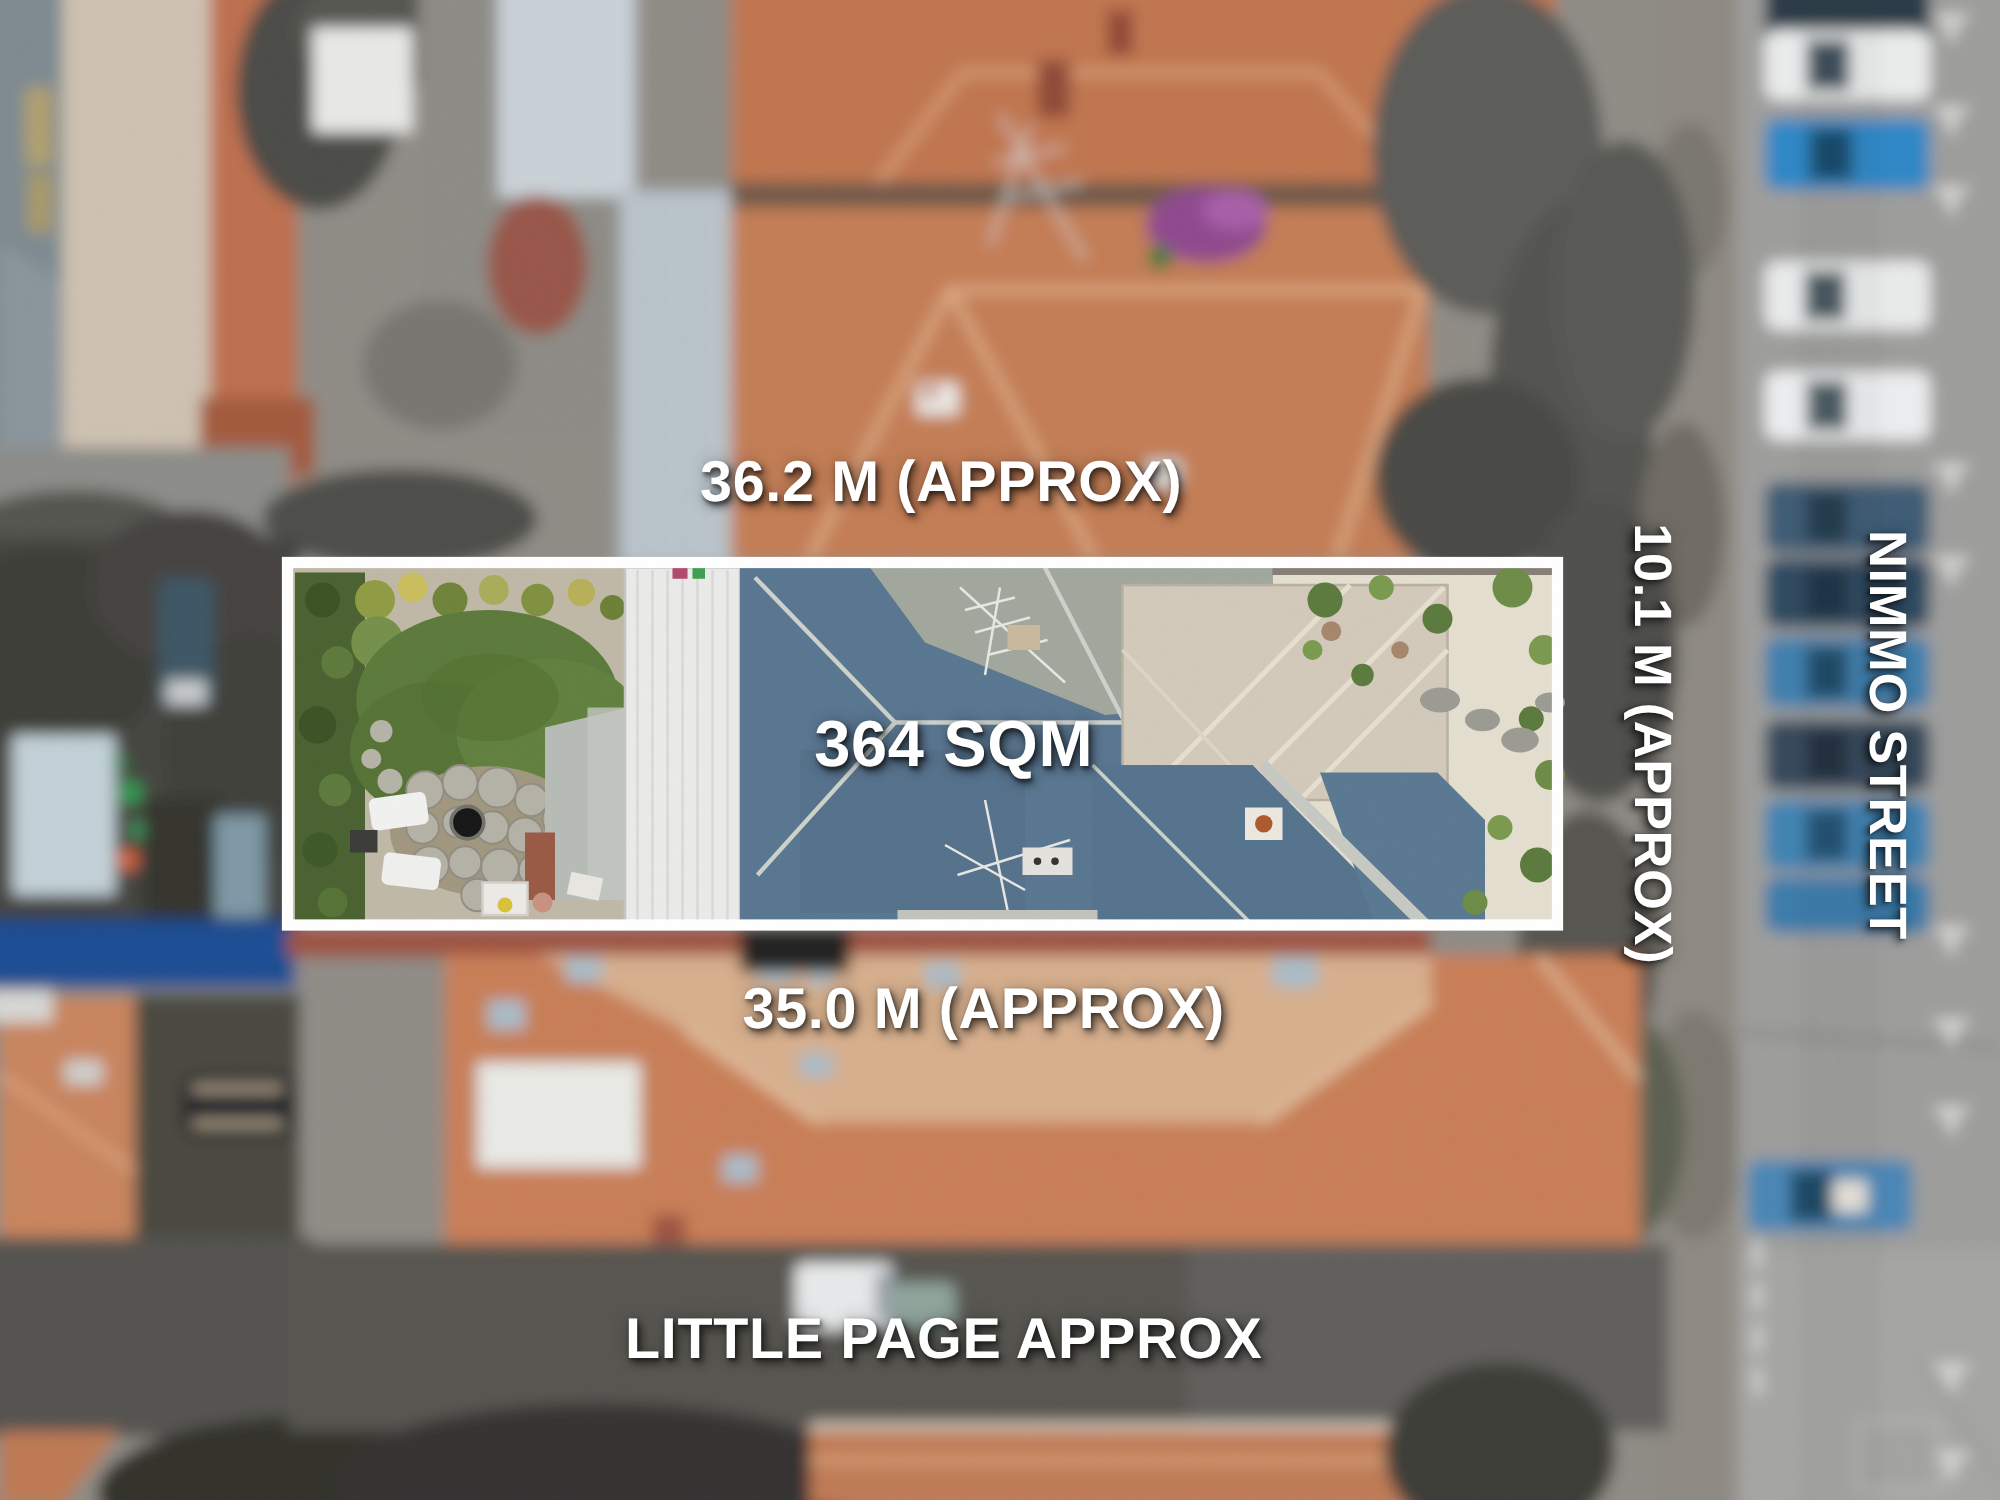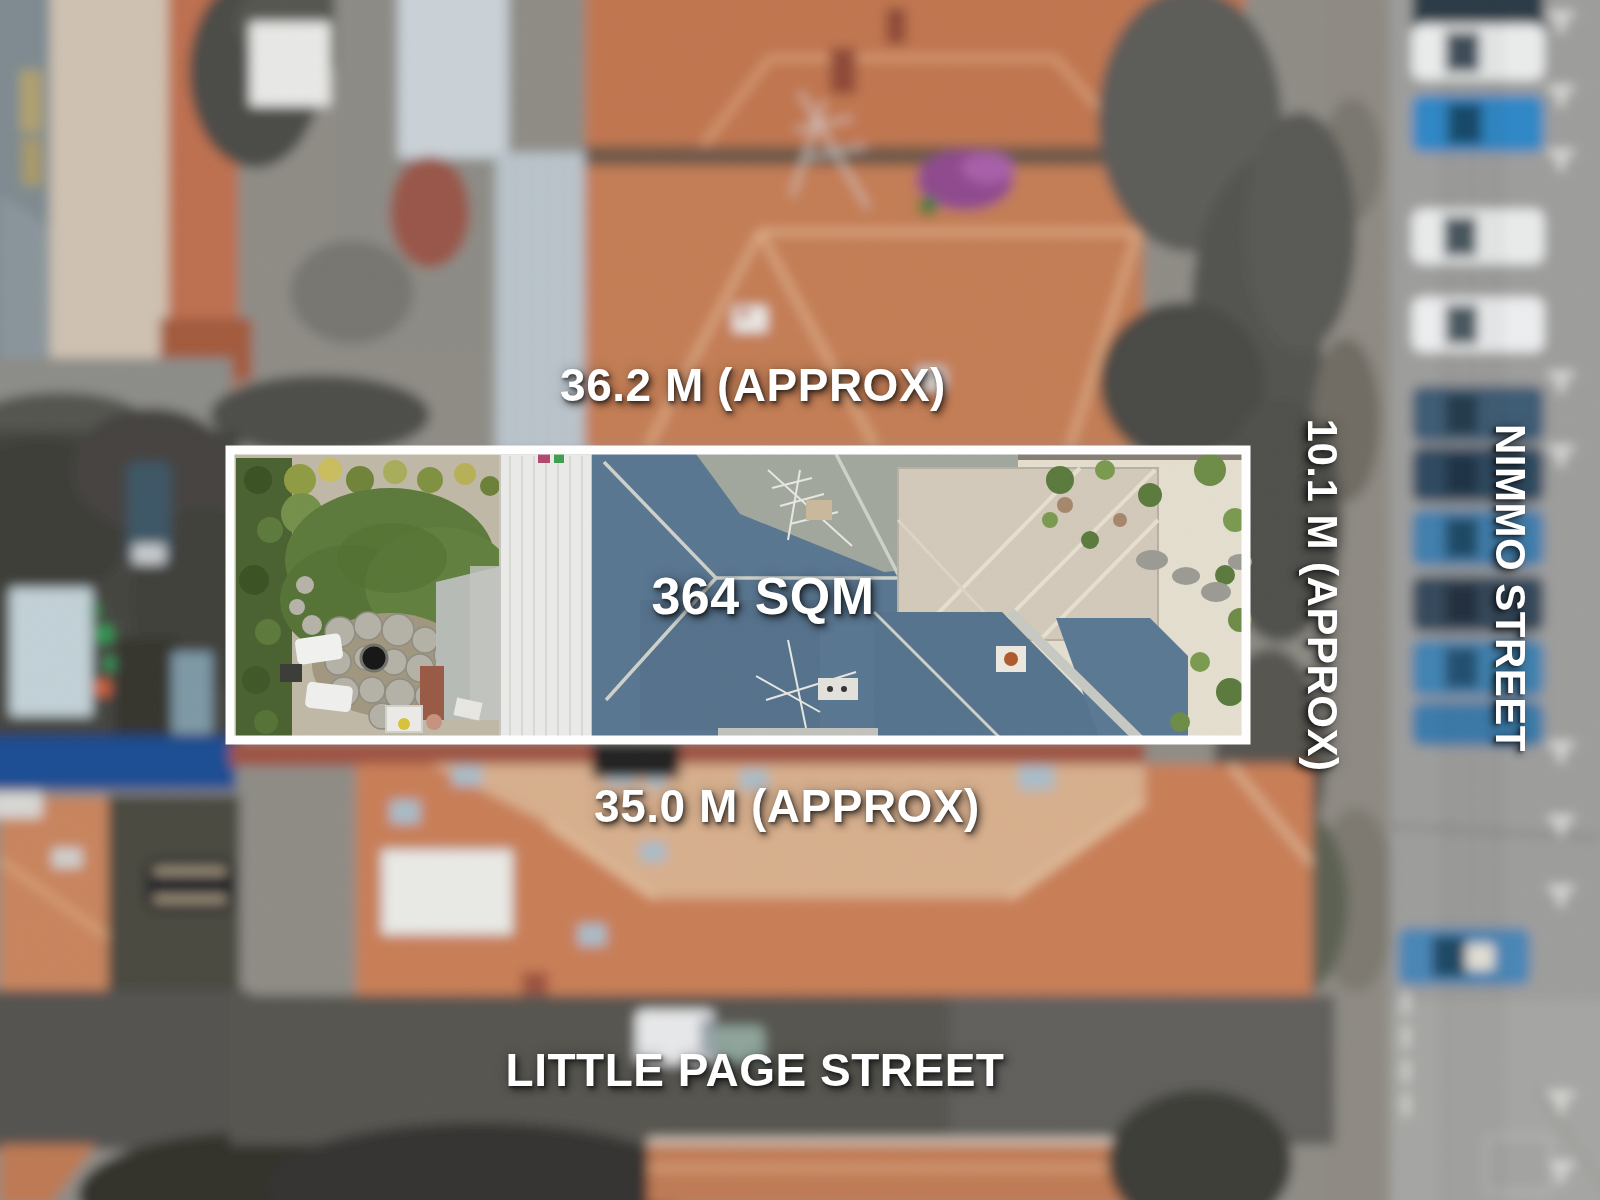--- a/index.html
+++ b/index.html
@@ -382,16 +382,16 @@
 </svg>
 
   <div class="label sz46" style="left:753px;top:385px;">36.2 M (APPROX)</div>
 
   <div class="label sz52" style="left:750px;top:596px;">364 SQM</div>
 
   <div class="label vert sz42" style="left:1322px;top:595px;">10.1 M (APPROX)</div>
 
   <div class="label sz46" style="left:768px;top:806px;margin-left:19px;">35.0 M (APPROX)</div>
 
-  <div class="label sz46" style="left:755px;top:1070px;">LITTLE PAGE STREET</div>
+  <div class="label sz46" style="left:755px;top:1070px;">LITTLE PAGE APPROX</div>
 
   <div class="label vert sz42" style="left:1510px;top:588px;">NIMMO STREET</div>
 </div>
 
 </body></html>

